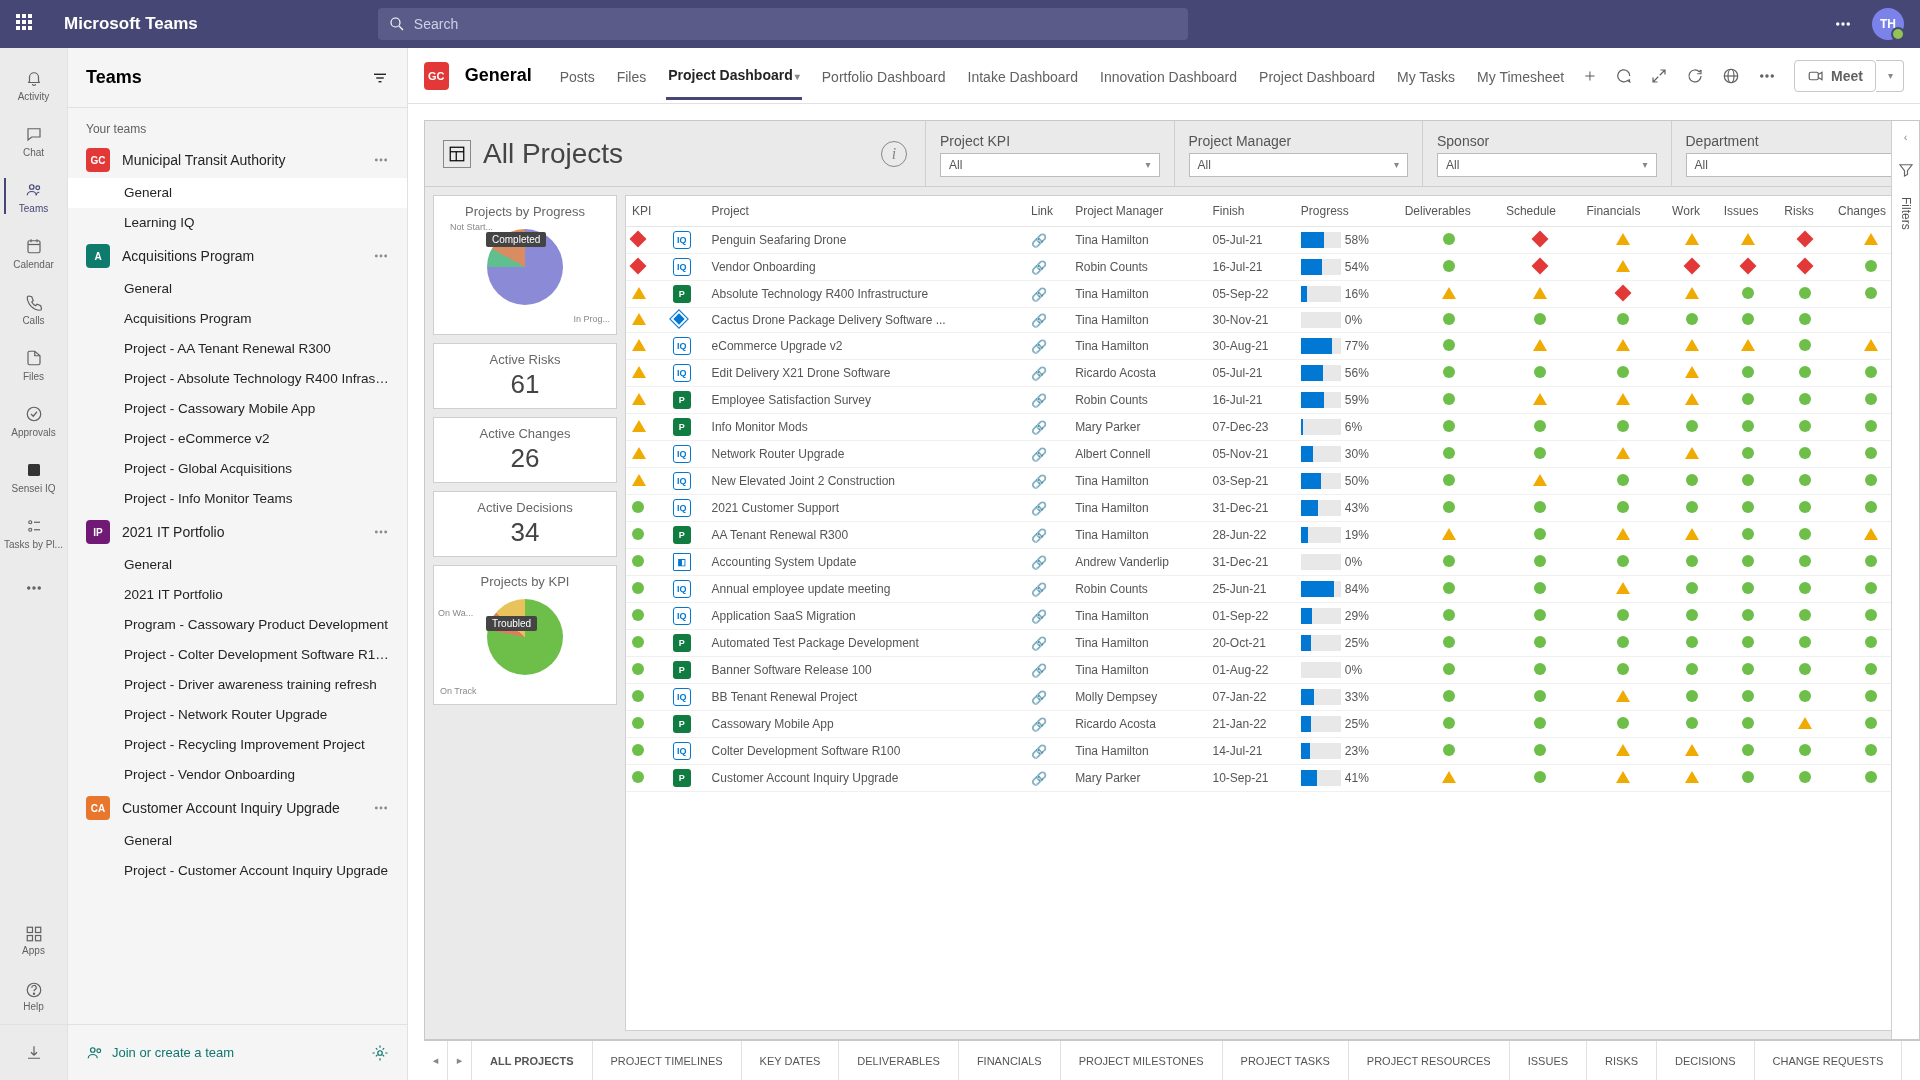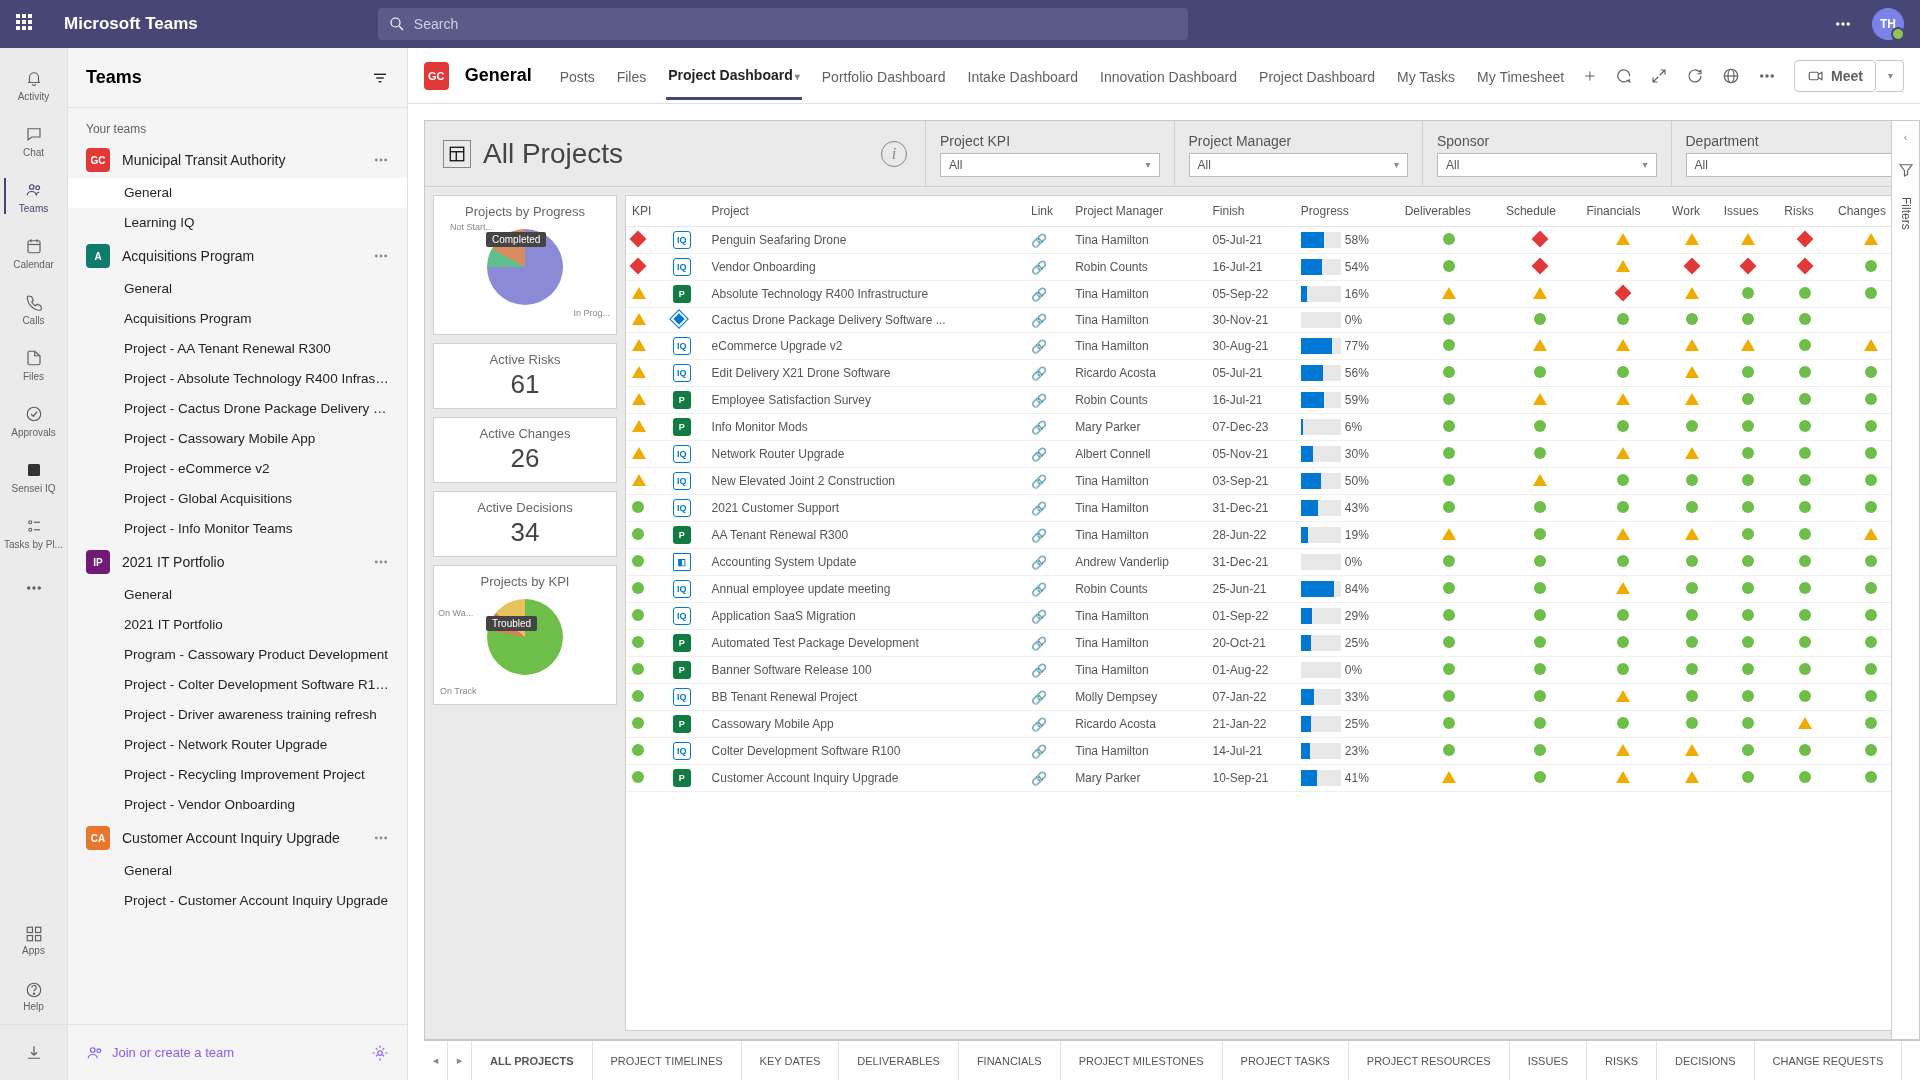--- a/index.html
+++ b/index.html
@@ -33,21 +33,21 @@
 .sidebar { width: 340px; background: #f5f5f5; border-right: 1px solid #e1e1e1; display:flex; flex-direction:column; overflow:hidden; }
 .sidebar-head { height: 60px; display:flex; align-items:center; justify-content:space-between; padding:0 18px; border-bottom:1px solid #e1e1e1; }
 .sidebar-head h2 { font-size: 18px; font-weight:700; }
 .sb-scroll { flex:1; overflow-y:auto; padding-bottom:10px; }
 .sb-section { font-size:12px; color:#616161; padding:14px 18px 6px; }
 .team-row { display:flex; align-items:center; padding:6px 18px; gap:12px; cursor:pointer; }
 .team-tile { width:24px; height:24px; border-radius:4px; display:flex; align-items:center; justify-content:center; color:#fff; font-size:10px; font-weight:600; }
 .team-name { flex:1; font-size:14px; color:#242424; }
 .channel-row { padding:4px 18px 4px 56px; font-size:13.5px; color:#242424; cursor:pointer; line-height:22px; white-space:nowrap; overflow:hidden; text-overflow:ellipsis; }
 .channel-row.active { background:#fff; font-weight:400; }
-.sb-foot { height:56px; border-top:1px solid #e1e1e1; display:flex; align-items:center; justify-content:space-between; padding:0 18px; font-size:13px; color:#8b5cf6; }
+.sb-foot { height:56px; border-top:1px solid #e1e1e1; display:flex; align-items:center; justify-content:space-between; padding:0 18px; font-size:13px; color:#0f766e; }
 
 
 .main { flex:1; background:#fff; display:flex; flex-direction:column; overflow:hidden; }
 .chan-head { height:56px; border-bottom:1px solid #e1e1e1; display:flex; align-items:center; padding:0 16px; gap:16px; }
 .chan-tile { width:28px; height:28px; border-radius:4px; background:#e23838; color:#fff; display:flex; align-items:center; justify-content:center; font-size:11px; font-weight:600; }
 .chan-title { font-size:18px; font-weight:700; }
 .tabs { display:flex; gap:18px; align-items:center; margin-left:10px; }
 .tab { font-size:14px; color:#616161; padding:16px 2px 14px; cursor:pointer; white-space:nowrap; }
 .tab.active { color:#242424; border-bottom:3px solid #464775; font-weight:600; }
 .chev { font-size:10px; color:#888; margin-left:2px; }
@@ -290,21 +290,20 @@
           <svg class="ic" viewBox="0 0 24 24" style="color:#888;width:16px">
             <circle cx="5" cy="12" r="1.3" fill="currentColor"></circle>
             <circle cx="12" cy="12" r="1.3" fill="currentColor"></circle>
             <circle cx="19" cy="12" r="1.3" fill="currentColor"></circle>
           </svg>
         </div>
         <div class="channel-row">General</div>
         <div class="channel-row">Acquisitions Program</div>
         <div class="channel-row">Project - AA Tenant Renewal R300</div>
         <div class="channel-row">Project - Absolute Technology R400 Infrastr...</div>
-        <div class="channel-row">Project - Cactus Drone Package Delivery Sof...</div>
         <div class="channel-row">Project - Cassowary Mobile App</div>
         <div class="channel-row">Project - eCommerce v2</div>
         <div class="channel-row">Project - Global Acquisitions</div>
         <div class="channel-row">Project - Info Monitor Teams</div>
         <div class="team-row">
           <div class="team-tile" style="background:#701a75">IP</div>
           <div class="team-name">2021 IT Portfolio</div>
           <svg class="ic" viewBox="0 0 24 24" style="color:#888;width:16px">
             <circle cx="5" cy="12" r="1.3" fill="currentColor"></circle>
             <circle cx="12" cy="12" r="1.3" fill="currentColor"></circle>
@@ -445,21 +444,21 @@
             </div>
         </div>
 
         <div class="dash-body">
           <div class="cards-col">
             <div class="card chart">
               <div class="card-title">Projects by Progress</div>
               <div class="pie" style="background:conic-gradient(#8a8ad6 0 75%, #5fbf8f 75% 83%, #d98c5f 83% 100%)"></div>
               <div class="pie-label" style="top:36px;left:52px">Completed</div>
               <div class="tiny" style="top:26px;left:16px">Not Start...</div>
-              <div class="tiny" style="bottom:16px;right:6px">In Prog...</div>
+              <div class="tiny" style="bottom:10px;right:6px">In Prog...</div>
             </div>
             <div class="card">
                 <div class="card-title">Active Risks</div>
                 <div class="card-num">61</div>
               </div>
             <div class="card">
                 <div class="card-title">Active Changes</div>
                 <div class="card-num">26</div>
               </div>
             <div class="card">

